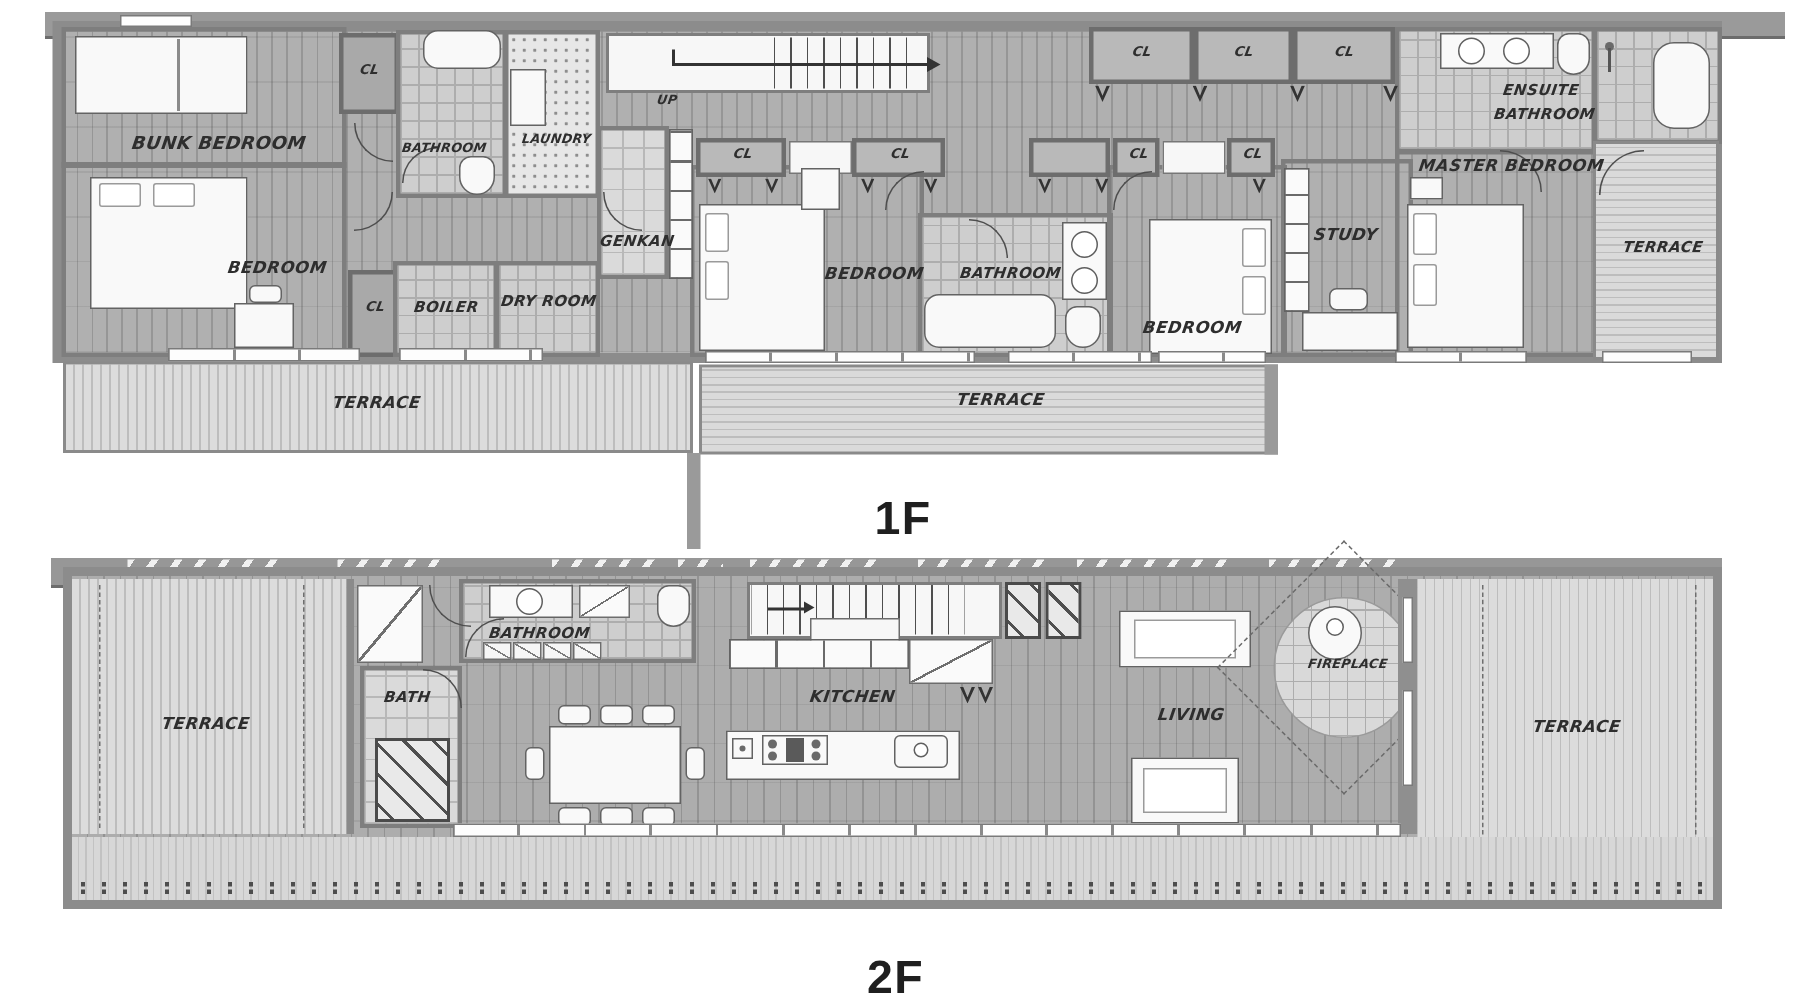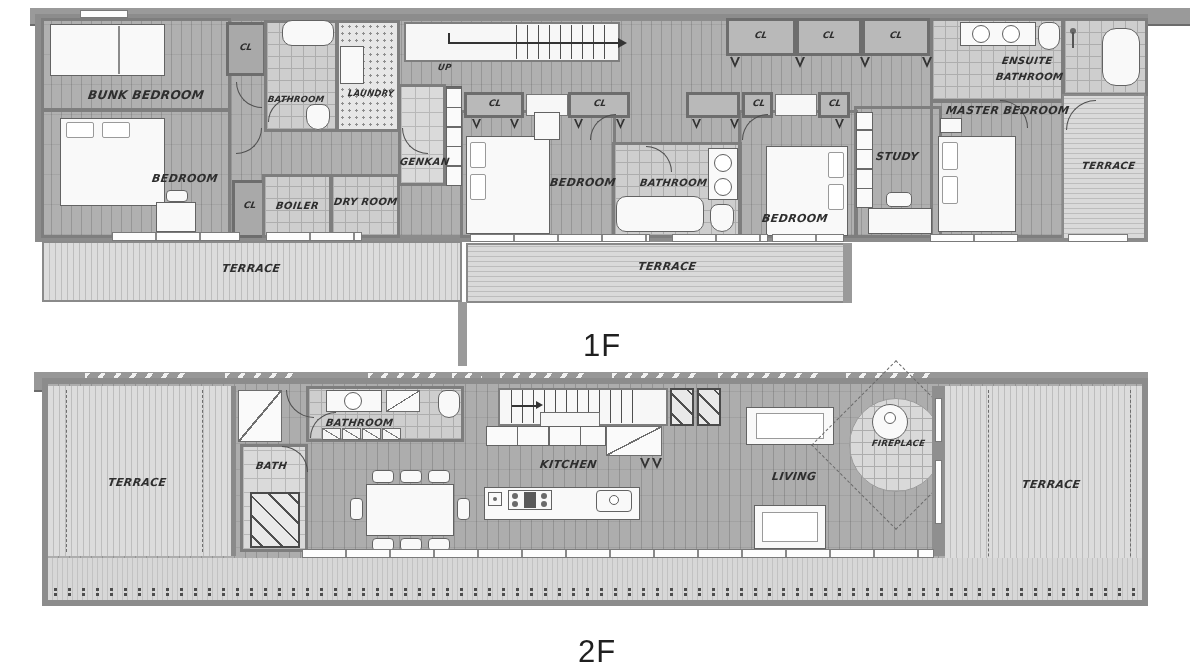--- a/index.html
+++ b/index.html
@@ -42,21 +42,21 @@
       border:2px solid #4a4a4a;}
   .diag{background:linear-gradient(to bottom right,transparent 48.5%,#6f6f6f 48.5% 51.5%,transparent 51.5%),#fafafa;border:1.5px solid #6d6d6d;}
   
   .lbl{position:absolute;color:#2e2e2e;font-style:italic;font-weight:bold;
        font-size:11px;letter-spacing:.4px;transform:skewX(-8deg);white-space:nowrap;}
   .lbl.sm{font-size:10px;}
   .lbl.xs{font-size:8.5px;letter-spacing:.2px;}
   .cl{position:absolute;color:#2e2e2e;font-style:italic;font-weight:bold;font-size:9px;
       transform:skewX(-10deg);white-space:nowrap;}
   .ftag{position:absolute;color:#1f1f1f;font-family:"Liberation Sans",sans-serif;
-      font-size:31px;font-weight:normal;letter-spacing:1px;}
+      font-size:31px;font-weight:bold;letter-spacing:1px;}
   
   .win{background:#fdfdfd;border:1px solid #7a7a7a;}
   .winstrip{background:
       repeating-linear-gradient(90deg,transparent 0 42px,#8a8a8a 42px 44px),#fdfdfd;
       border:1px solid #7a7a7a;}
   .treads{background:repeating-linear-gradient(90deg,transparent 0 10px,#4e4e4e 10px 11px);}
   .arrowline{background:#333;}
   .tri-r{width:0;height:0;border-top:5px solid transparent;border-bottom:5px solid transparent;border-left:9px solid #333;}
   .arc{border:1.2px solid #4e4e4e;border-top:none;border-right:none;border-radius:0 0 0 100%;}
   .hatch{background:repeating-linear-gradient(125deg,#f1f1f1 0 4px,transparent 4px 13px);}

